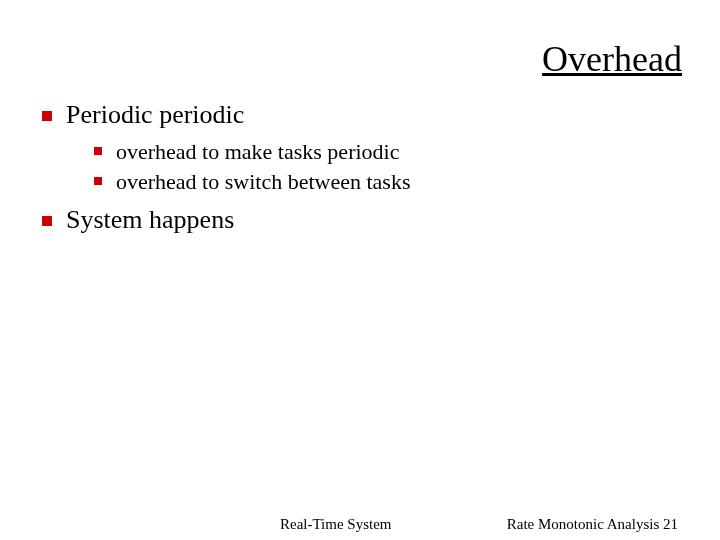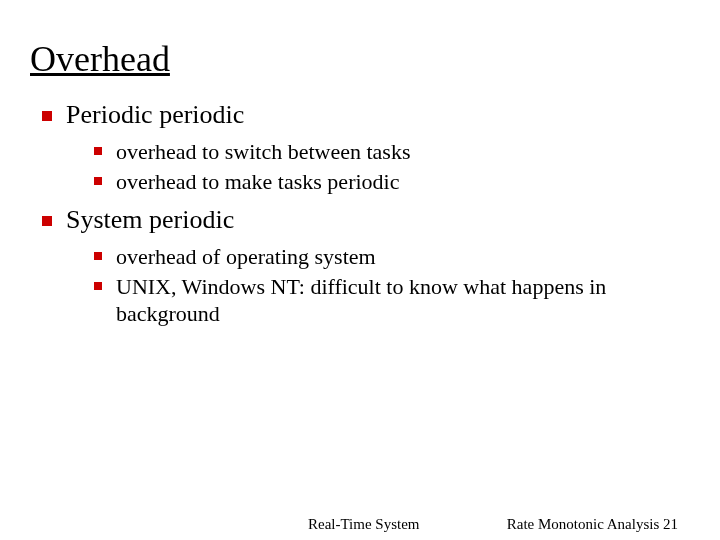--- a/index.html
+++ b/index.html
@@ -16,21 +16,21 @@
     position: relative;
     overflow: hidden;
   }
   .slide {
     width: 100%;
     height: 100%;
     padding: 38px 30px 0 30px;
     position: relative;
   }
   .title {
-    text-align: left;
+    text-align: right;
     font-size: 36px;
     text-decoration: underline;
     font-weight: normal;
     margin-bottom: 20px;
     padding-right: 8px;
   }
   .level1 {
     list-style: none;
     padding-left: 6px;
   }
@@ -75,55 +75,46 @@
     position: absolute;
     bottom: 24px;
     left: 0;
     width: 100%;
     font-size: 15px;
     color: #000;
   }
   .footer-left {
     position: absolute;
     left: 280px;
-    margin-left: 28px;
   }
   .footer-right {
     position: absolute;
     right: 42px;
   }
 </style>
 </head>
 <body>
 
 <div class="slide">
   <h1 class="title">Overhead</h1>
 
   <ul class="level1">
     <li>
       <span>Periodic periodic</span>
       <ul class="level2">
         <li>
-          <span>overhead to switch between tasks</span>
+          <span>overhead to make tasks periodic</span>
         </li>
         <li>
-          <span>overhead to make tasks periodic</span>
+          <span>overhead to switch between tasks</span>
         </li>
       </ul>
     </li>
     <li>
-      <span>System periodic</span>
-      <ul class="level2">
-        <li>
-          <span>overhead of operating system</span>
-        </li>
-        <li>
-          <span>UNIX, Windows NT: difficult to know what happens in background</span>
-        </li>
-      </ul>
+      <span>System happens</span>
     </li>
   </ul>
 
   <div class="footer">
     <span class="footer-left">Real-Time System</span>
     <span class="footer-right">Rate Monotonic Analysis 21</span>
   </div>
 </div>
 
 </body></html>

